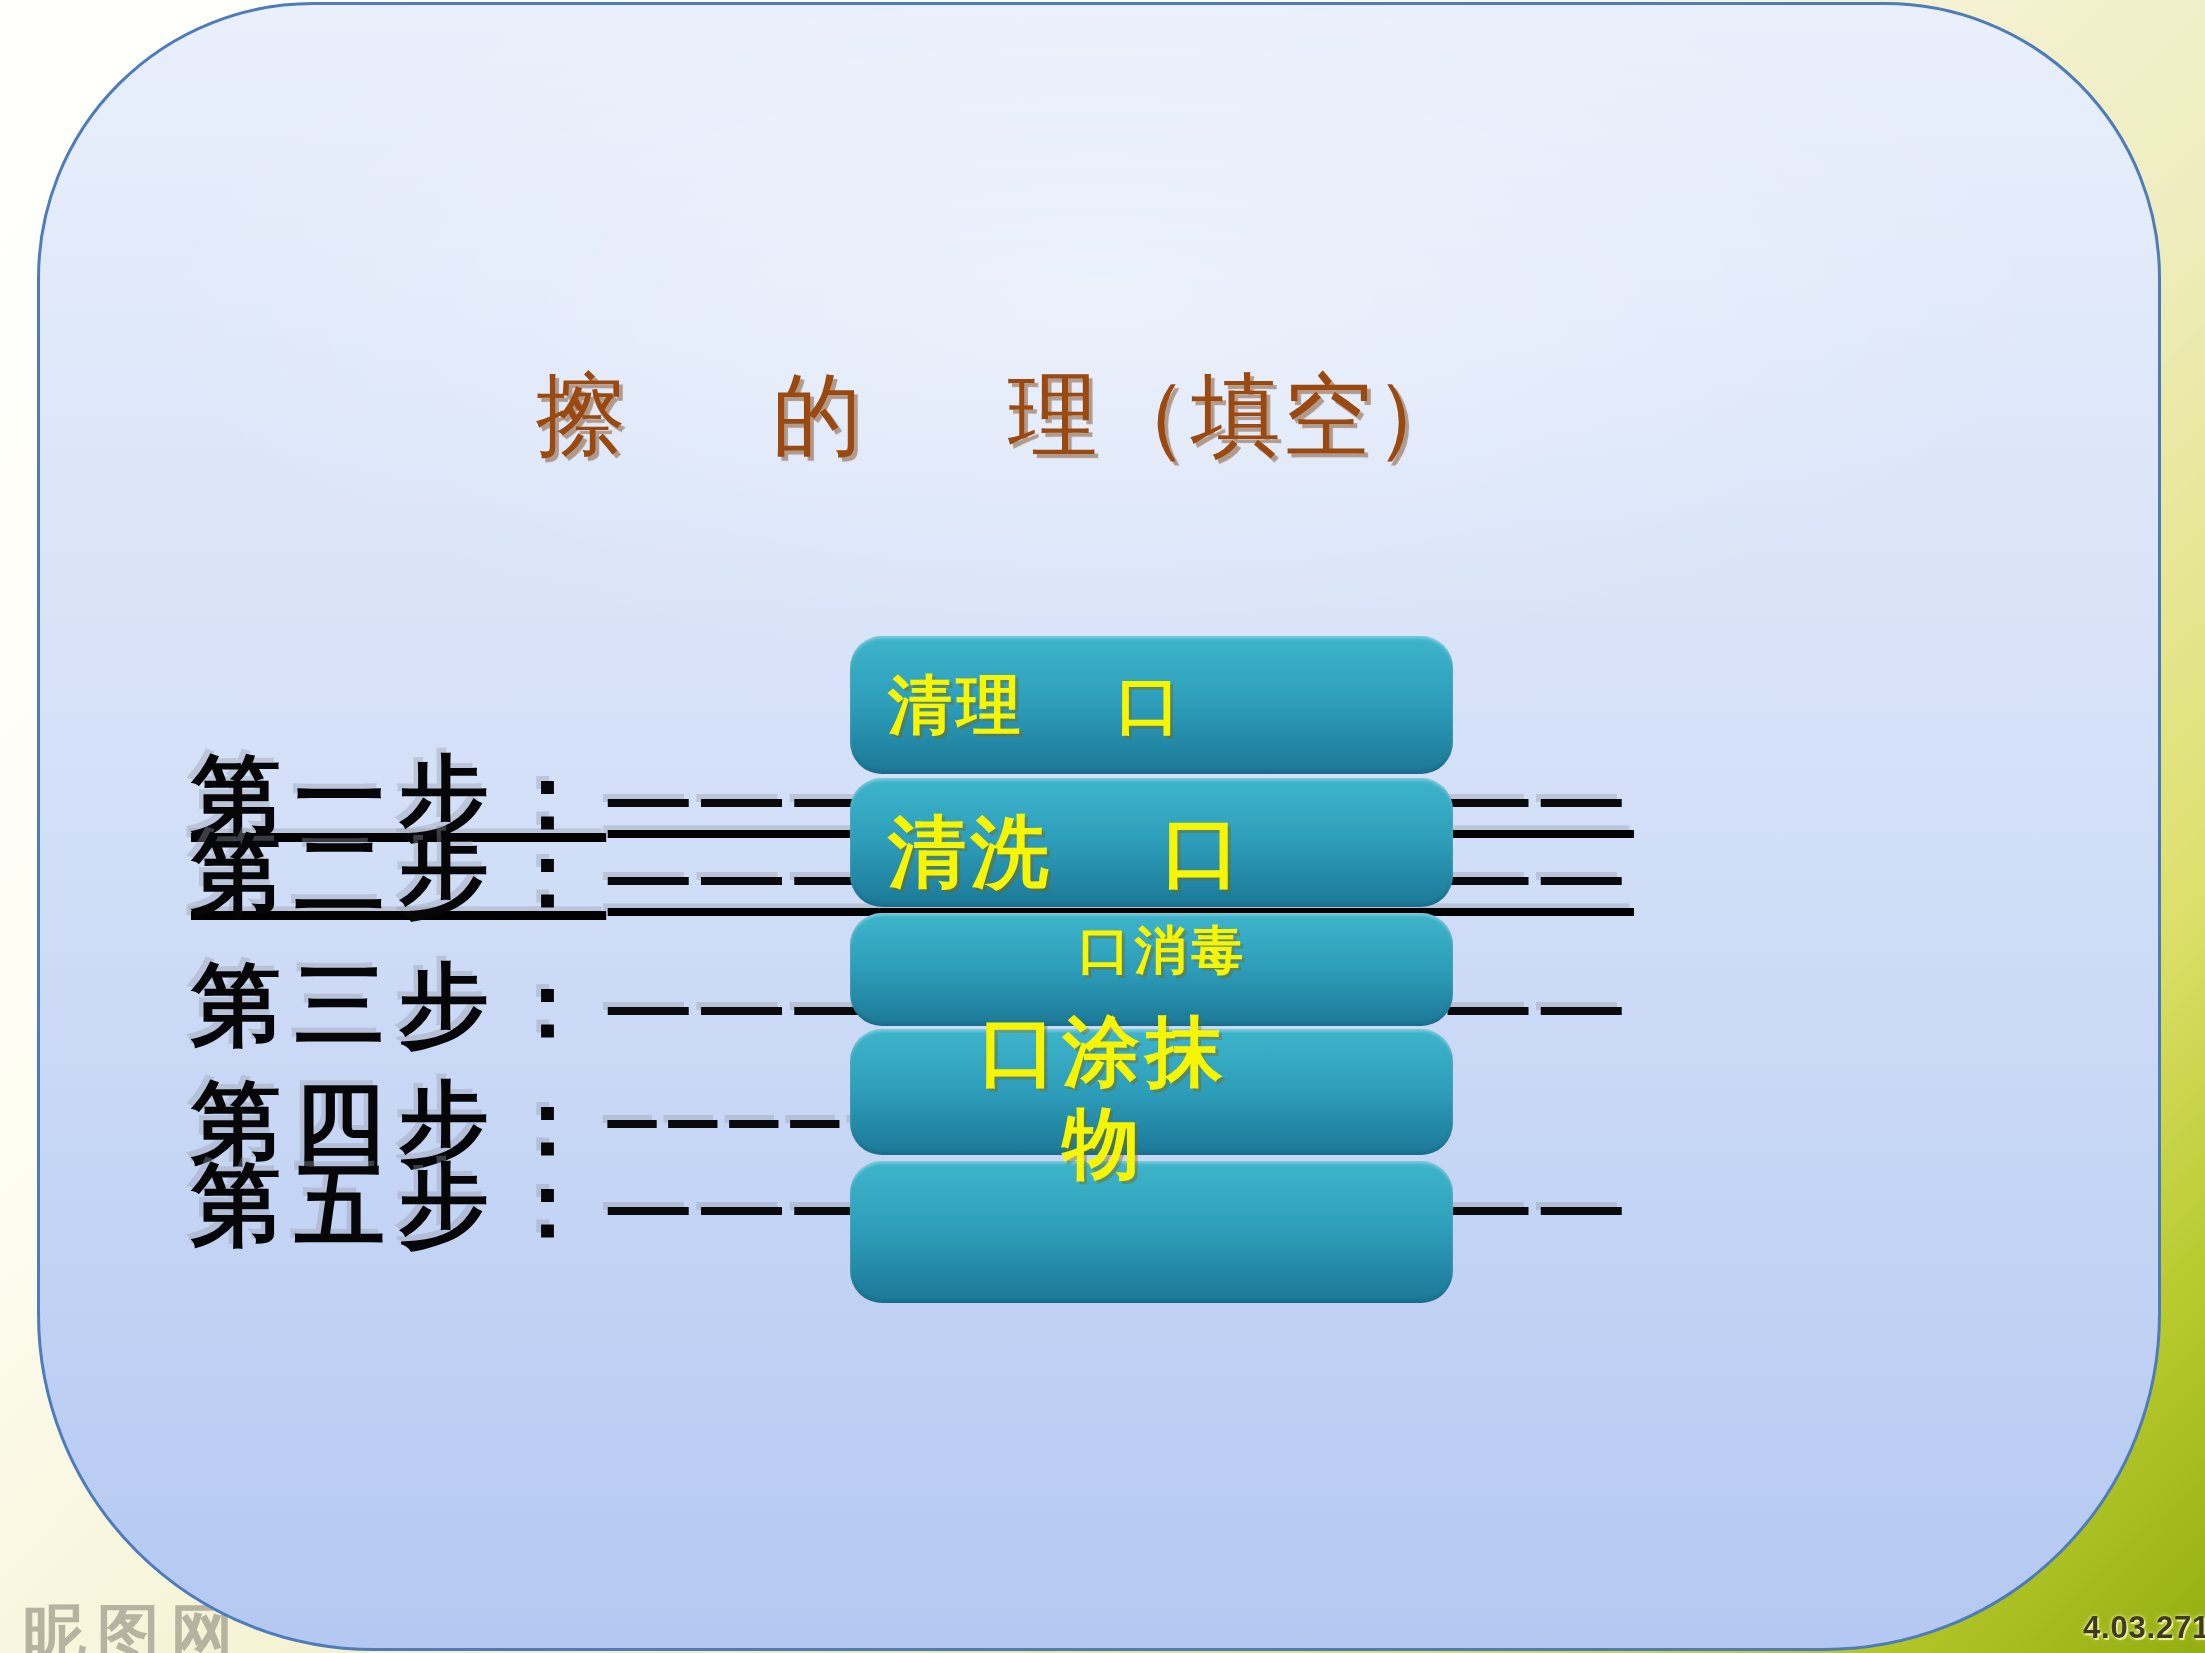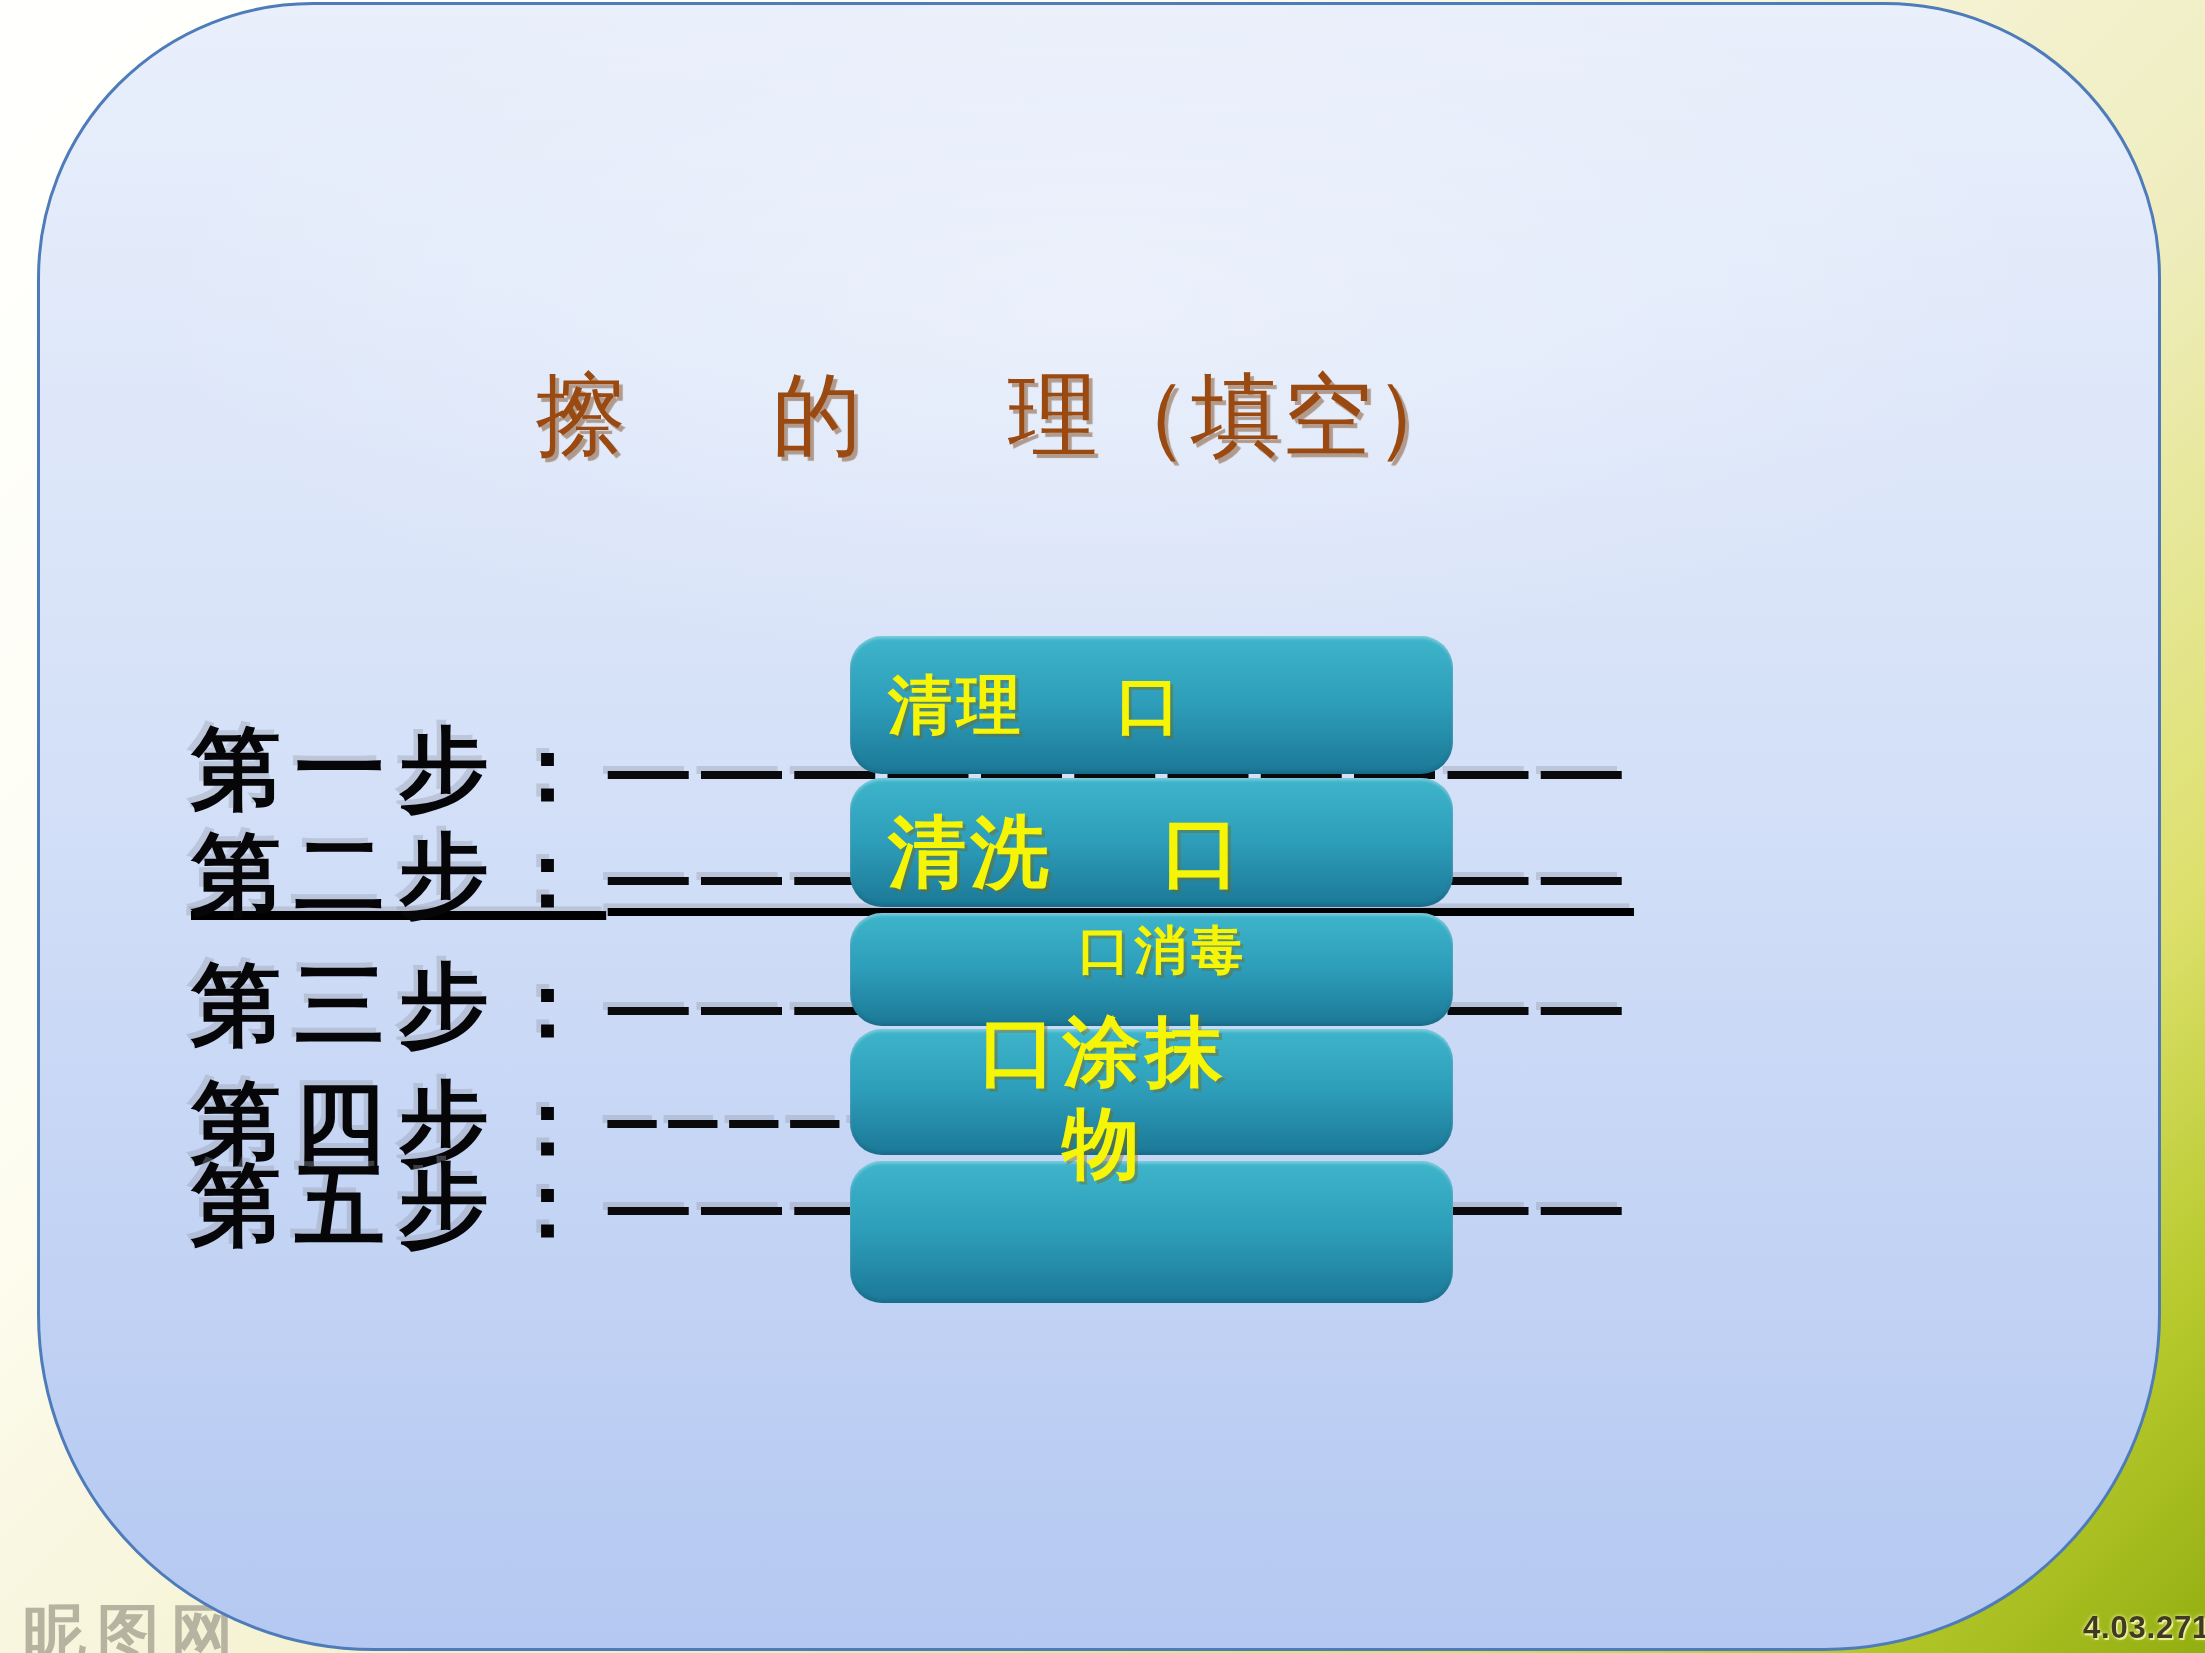--- a/index.html
+++ b/index.html
@@ -45,21 +45,21 @@
     display:flex;align-items:center;white-space:pre;z-index:3;
     text-shadow:-4.6px -4.6px 0 rgba(150,155,170,0.38);
   }
   .step-row .label{
     font-size:90px;font-weight:bold;letter-spacing:13.8px;color:#060608;
   }
   .step-row .blank{
     font-size:81px;font-weight:bold;letter-spacing:12.3px;color:#0a0a0c;
     margin-left:1.5px;
   }
-  .row-1{top:708px;} .row-2{top:814px;text-decoration:underline;} .row-3{top:944px;}
+  .row-1{top:736px;text-decoration:underline;} .row-2{top:814px;text-decoration:underline;} .row-3{top:944px;}
   .row-4{top:1062px;font-family:Liberation Mono, monospace;} .row-5{top:1144px;}
   .answer-box{
     position:absolute;left:850px;width:603px;border-radius:32px;z-index:4;
     background:linear-gradient(180deg,#3eb5cb 0%,#2d9db9 50%,#1b7896 100%);
     box-shadow:inset 0 2.3px 3.1px rgba(255,255,255,0.35), inset 0 -2.3px 3.8px rgba(0,40,60,0.18);
   }
   .box-1{top:636px;height:138px;}
   .box-2{top:778px;height:129px;}
   .box-3{top:913px;height:113px;}
   .box-4{top:1029px;height:126px;}

